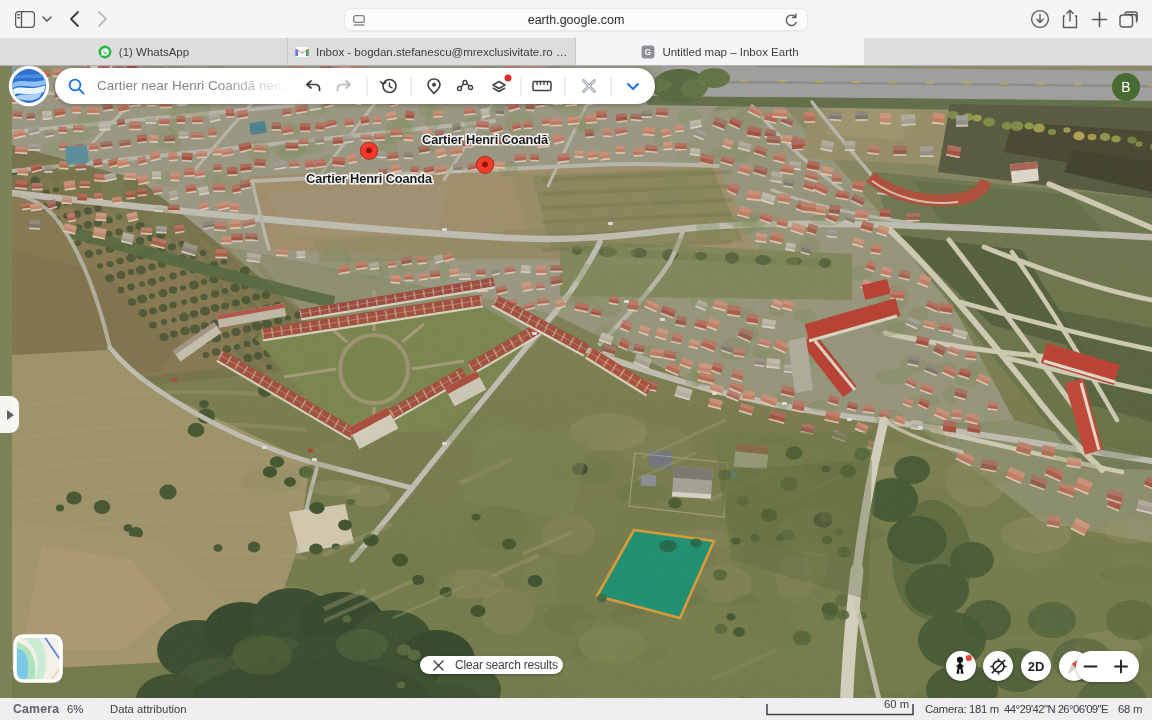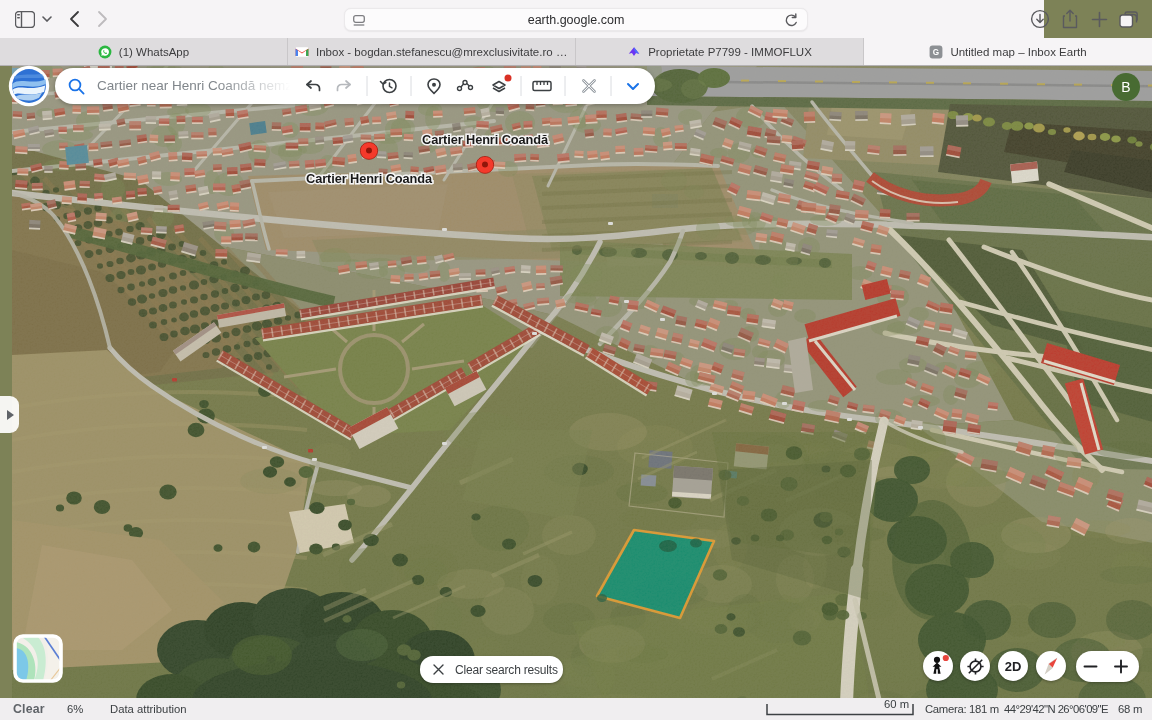--- a/index.html
+++ b/index.html
@@ -1,31 +1,31 @@
 <!DOCTYPE html>
 <html><head><meta charset="utf-8"><style>
 * { margin:0; padding:0; box-sizing:border-box; }
 html,body { width:1152px; height:720px; overflow:hidden; font-family:"Liberation Sans", sans-serif; }
 #screen { position:relative; width:1152px; height:720px; background:#7d8257; }
-#toolbar { position:absolute; left:0; top:0; width:1044px; height:38px; background:#f6f4f6; }
+#toolbar { position:absolute; left:0; top:0; width:1152px; height:38px; background:#f6f4f6; }
 #tabbar { position:absolute; left:0; top:38px; width:1152px; height:28px; background:#dedcde; border-bottom:1px solid #b4b2b4; display:flex; }
 .tab { width:288px; height:27px; margin-top:0; display:flex; align-items:center; justify-content:center; gap:7px; font-size:11.5px; color:#3c3c3e; border-right:1px solid #c9c7c9; }
 .tab.active { background:#f6f4f6; border-right:none; }
 .ticon { width:14px; height:14px; flex:0 0 auto; }
 #urlfield { position:absolute; left:344px; top:8px; width:464px; height:23px; background:#fcfbfc; border:1px solid #ebe9eb; border-radius:7px; box-shadow:0 0.5px 1.5px rgba(0,0,0,0.06); display:flex; align-items:center; justify-content:center; font-size:12.5px; color:#2c2c2e; }
 .tbico { position:absolute; top:0; width:38px; height:38px; display:flex; align-items:center; justify-content:center; }
 #map { position:absolute; left:12px; top:66px; width:1152px; height:654px; }
 #map svg { filter:saturate(1.12) contrast(1.05) brightness(0.955); }
 #gelogo { position:absolute; left:8px; top:65px; width:42px; height:42px; border-radius:50%; }
 #searchpill { position:absolute; left:55px; top:68px; width:600px; height:36px; background:#fff; border-radius:18px; box-shadow:0 1px 4px rgba(0,0,0,0.28); }
 #avatarB { position:absolute; left:1112px; top:73px; width:28px; height:28px; border-radius:50%; background:#486b32; color:#fff; font-size:14px; display:flex; align-items:center; justify-content:center; }
 #panelhandle { position:absolute; left:0px; top:396px; width:19px; height:37px; background:rgba(255,255,255,0.92); border-radius:0 9px 9px 0; display:flex; align-items:center; justify-content:center; }
 #minimap { position:absolute; left:13px; top:634px; width:50px; height:49px; }
-#clearpill { position:absolute; left:420px; top:656px; width:143px; height:27px; background:#fff; border-radius:13px; box-shadow:0 1px 3px rgba(0,0,0,0.3); display:flex; align-items:center; font-size:12px; color:#3c4043; white-space:nowrap; letter-spacing:-0.2px; }
-.cbtn { position:absolute; width:30px; height:30px; border-radius:50%; background:#fff; box-shadow:0 1px 3px rgba(0,0,0,0.3); display:flex; align-items:center; justify-content:center; }
+#clearpill { position:absolute; left:420px; top:656px; width:143px; height:18px; background:#fff; border-radius:13px; box-shadow:0 1px 3px rgba(0,0,0,0.3); display:flex; align-items:center; font-size:12px; color:#3c4043; white-space:nowrap; letter-spacing:-0.2px; }
+.cbtn { position:absolute; width:30px; height:30px; border-radius:50%; background:#fff; box-shadow:0 1px 3px rgba(0,0,0,0.3); display:flex; align-items:center; justify-content:center;margin-left:23px; }
 #zoompill { position:absolute; left:1076px; top:651px; width:63px; height:31px; border-radius:16px; background:#fff; box-shadow:0 1px 3px rgba(0,0,0,0.3); }
 #statusbar { position:absolute; left:0; top:698px; width:1152px; height:22px; background:#f0eef0; font-size:11.3px; color:#3c4043; }
 #statusbar span { position:absolute; white-space:nowrap; }
 #statusbar svg { position:absolute; }
 </style></head>
 <body>
 <div id="screen">
 
 <div id="map"><svg width="1152" height="654" viewBox="0 66 1152 654" preserveAspectRatio="none">
 <defs>
@@ -3334,27 +3334,20 @@
       </div>
   <div class="tab">
         <svg class="ticon" viewBox="0 0 24 24">
           <rect x="1" y="4" width="22" height="16" rx="2" fill="#fff"></rect>
           <path d="M1,6 L1,19 L5,19 L5,9.5 L12,14.5 L19,9.5 L19,19 L23,19 L23,6 L12,13 Z" fill="#ea4335"></path>
           <path d="M1,19 L5,19 L5,9.5 L1,6.5 Z" fill="#4285f4"></path>
           <path d="M23,19 L19,19 L19,9.5 L23,6.5 Z" fill="#34a853"></path>
         </svg>
         <span style="white-space:nowrap;overflow:hidden;text-overflow:ellipsis;max-width:252px">Inbox - bogdan.stefanescu@mrexclusivitate.ro - Mr.Exclus...</span>
       </div>
-  <div class="tab">
-        <svg class="ticon" viewBox="0 0 24 24">
-          <path d="M12,4 L21,15 L15.5,13.5 L12,19 L8.5,13.5 L3,15 Z" fill="#6d35f2"></path>
-          <path d="M12,4 L21,15 L15.5,13.5 L12,8 Z" fill="#4d6bfb"></path>
-        </svg>
-        <span>Proprietate P7799 - IMMOFLUX</span>
-      </div>
   <div class="tab active">
         <svg class="ticon" viewBox="0 0 24 24">
           <rect x="1" y="1" width="22" height="22" rx="5" fill="#8d9094"></rect>
           <text x="12" y="17" font-size="14" font-weight="700" fill="#fff" text-anchor="middle" font-family="Liberation Sans">G</text>
         </svg>
         <span>Untitled map – Inbox Earth</span>
       </div>
 </div>
 
 <div id="gelogo"><svg width="42" height="42" viewBox="0 0 42 42">
@@ -3475,21 +3468,21 @@
         <path d="M8.6,8.9 L12.6,12.8 L4.8,19 Z" fill="#d5d0c6"></path>
         <path d="M17.2,3 L8.6,8.9 M12.6,12.8 L4.8,19" stroke="#b9b4aa" stroke-width="0.4"></path>
       </svg>
     </div>
 <div id="zoompill"><svg width="63" height="31" viewBox="0 0 63 31">
         <path d="M8.5,15.5 L20.5,15.5" stroke="#202124" stroke-width="1.9" stroke-linecap="round"></path>
         <path d="M39,15.5 L51,15.5 M45,9.5 L45,21.5" stroke="#202124" stroke-width="1.9" stroke-linecap="round"></path>
       </svg></div>
 
 <div id="statusbar">
-  <span style="left:13px;top:4px;font-size:12.3px;font-weight:700;color:#5f6368;letter-spacing:0.2px">Clear</span>
+  <span style="left:13px;top:4px;font-size:12.3px;font-weight:700;color:#5f6368;letter-spacing:0.2px">Camera</span>
   <span style="left:67px;top:5px">6%</span>
   <span style="left:110px;top:5px;">Data attribution</span>
   <svg style="left:766px;top:4px" width="148" height="15" viewBox="0 0 148 15">
         <path d="M1,2 L1,12.5 L147,12.5 L147,2" stroke="#3c4043" stroke-width="1.5" fill="none"></path>
       </svg>
   <span style="left:884px;top:0px">60 m</span>
   <span style="left:925px;top:5px;letter-spacing:-0.3px">Camera: 181 m</span>
   <span style="left:1004px;top:5px;letter-spacing:-0.55px">44°29'42"N 26°06'09"E</span>
   <span style="left:1118px;top:5px;letter-spacing:-0.2px">68 m</span>
 </div>

